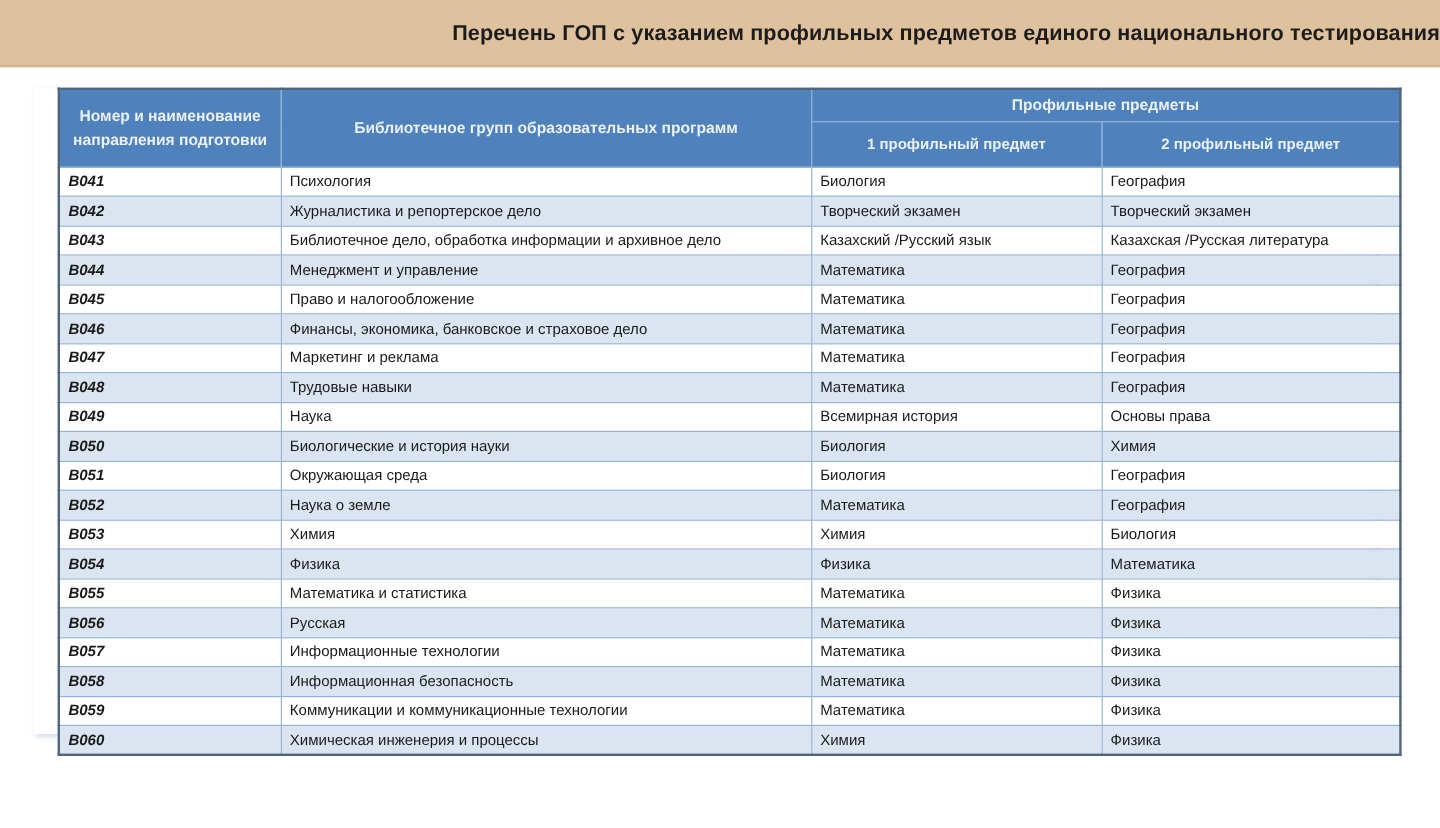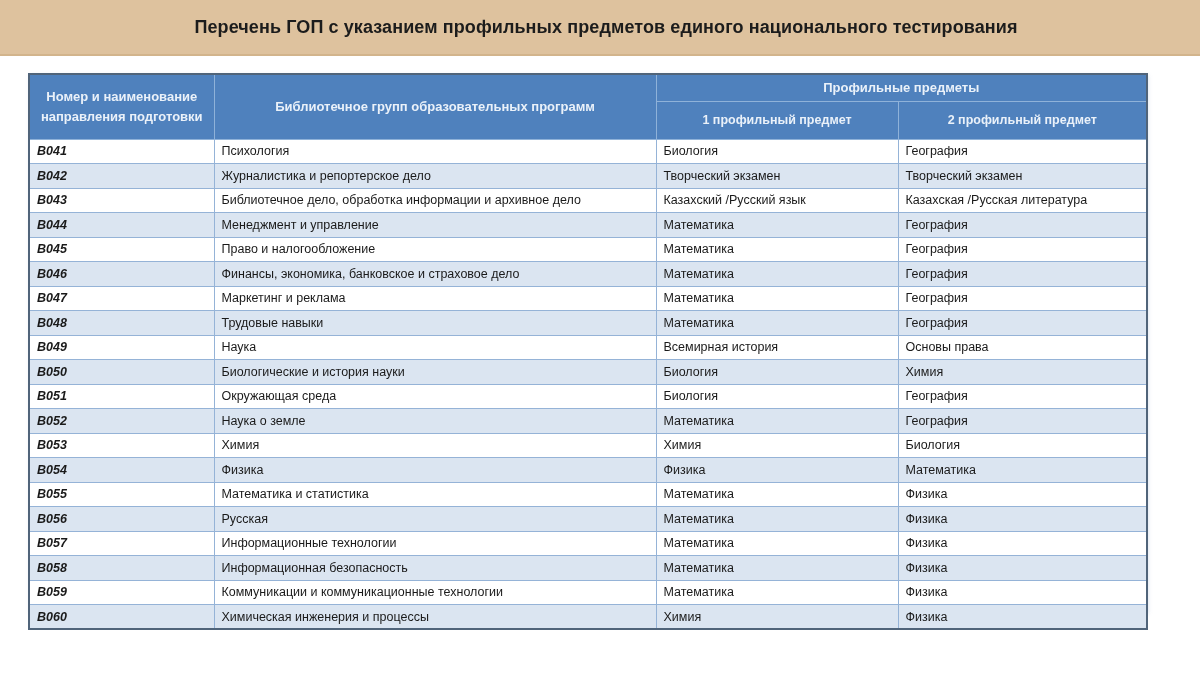--- a/index.html
+++ b/index.html
@@ -18,33 +18,34 @@
   body{
     position:relative;
     background:#ffffff;
     font-family:"Liberation Sans", sans-serif;
     overflow:hidden;
   }
   .banner{
     position:absolute; left:0; top:0; width:1200px; height:56px;
     background:var(--banner-bg);
     border-bottom:2px solid var(--banner-edge);
-    display:flex; align-items:center; justify-content:center;padding-left:12px;
+    display:flex; align-items:center; justify-content:flex-end;padding-left:12px;
   }
   .banner .title{
     font-size:18px; font-weight:bold; color:#1c1c1c; letter-spacing:0.1px;
   }
   .table-wrap{
     position:absolute; left:28px; top:73px; width:1118px; height:539px;
     box-shadow:2px 2px 4px rgba(130,160,200,0.35);
   }
   table{
     width:1118px; height:539px;
     border-collapse:collapse; table-layout:fixed;
     border:2px solid var(--outer-border);
+    margin-left:20px;
   }
   col.c1{width:185px;} col.c2{width:442px;} col.c3{width:242px;} col.c4{width:249px;}
   thead th{
     background:var(--header-bg);
     color:var(--header-text);
     font-weight:bold;
     text-align:center;
     vertical-align:middle;
     border:1px solid var(--header-grid);
     padding:1px 4px;

